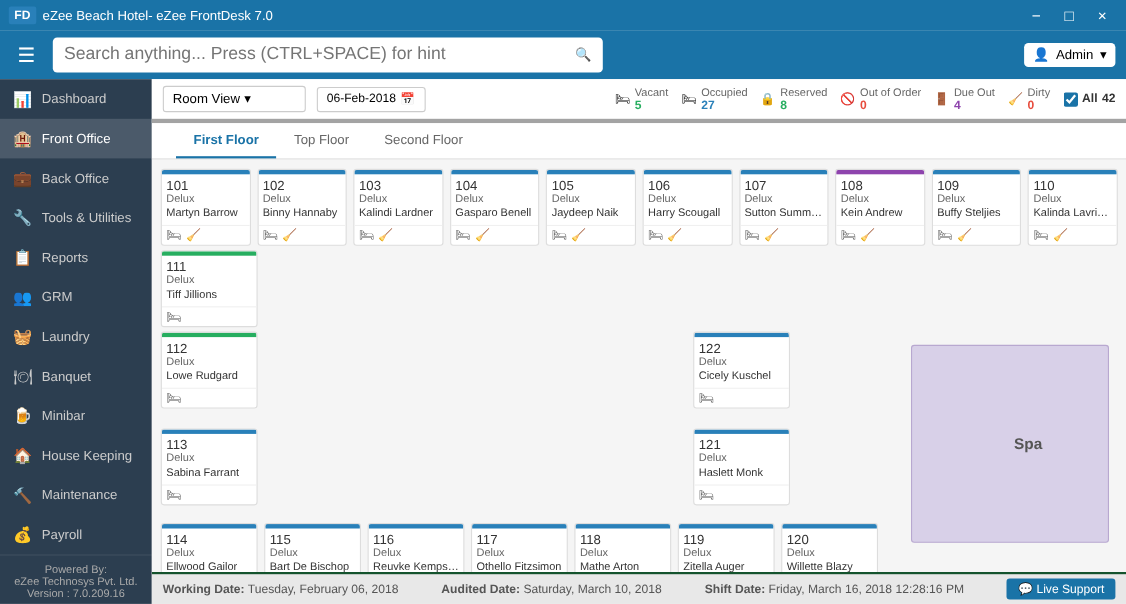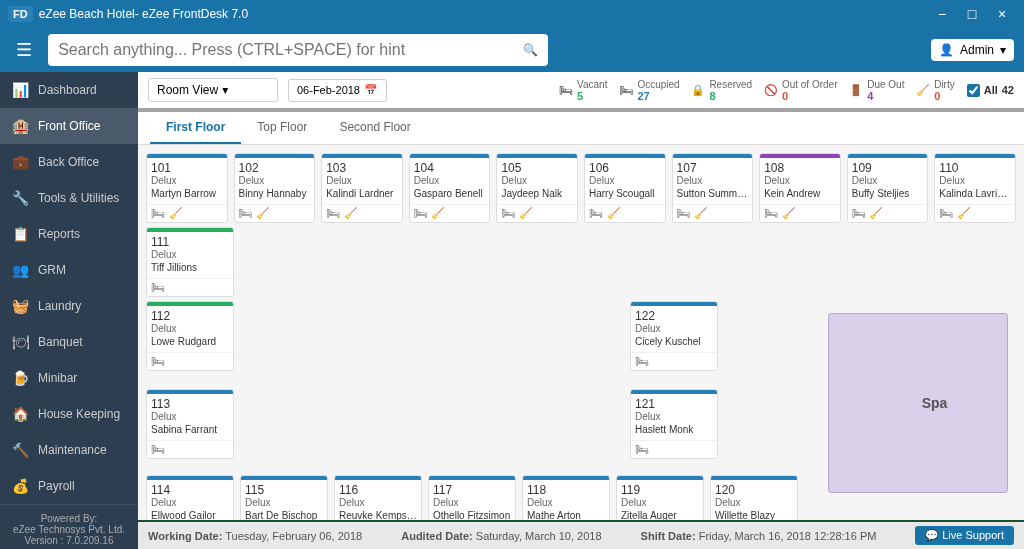--- a/index.html
+++ b/index.html
@@ -121,21 +121,21 @@
       gap: 4px;
     }
     .status-badges { margin-left: auto; display: flex; gap: 12px; align-items: center; }
     .status-badge { display: flex; align-items: center; gap: 4px; font-size: 11px; }
     .all-badge { display: flex; align-items: flex-start; gap: 4px; font-size: 11px; font-weight: bold; }
 
     
     .floor-tabs {
       background: white;
       border-bottom: 1px solid #ddd;
-      padding: 0 12px;
+      padding: 0 22px;
       display: flex;
     }
     .floor-tab {
       padding: 8px 16px;
       font-size: 12px;
       cursor: pointer;
       border-bottom: 2px solid transparent;
       color: #666;
     }
     .floor-tab.active { color: #1a73a7; border-bottom-color: #1a73a7; font-weight: bold; }

